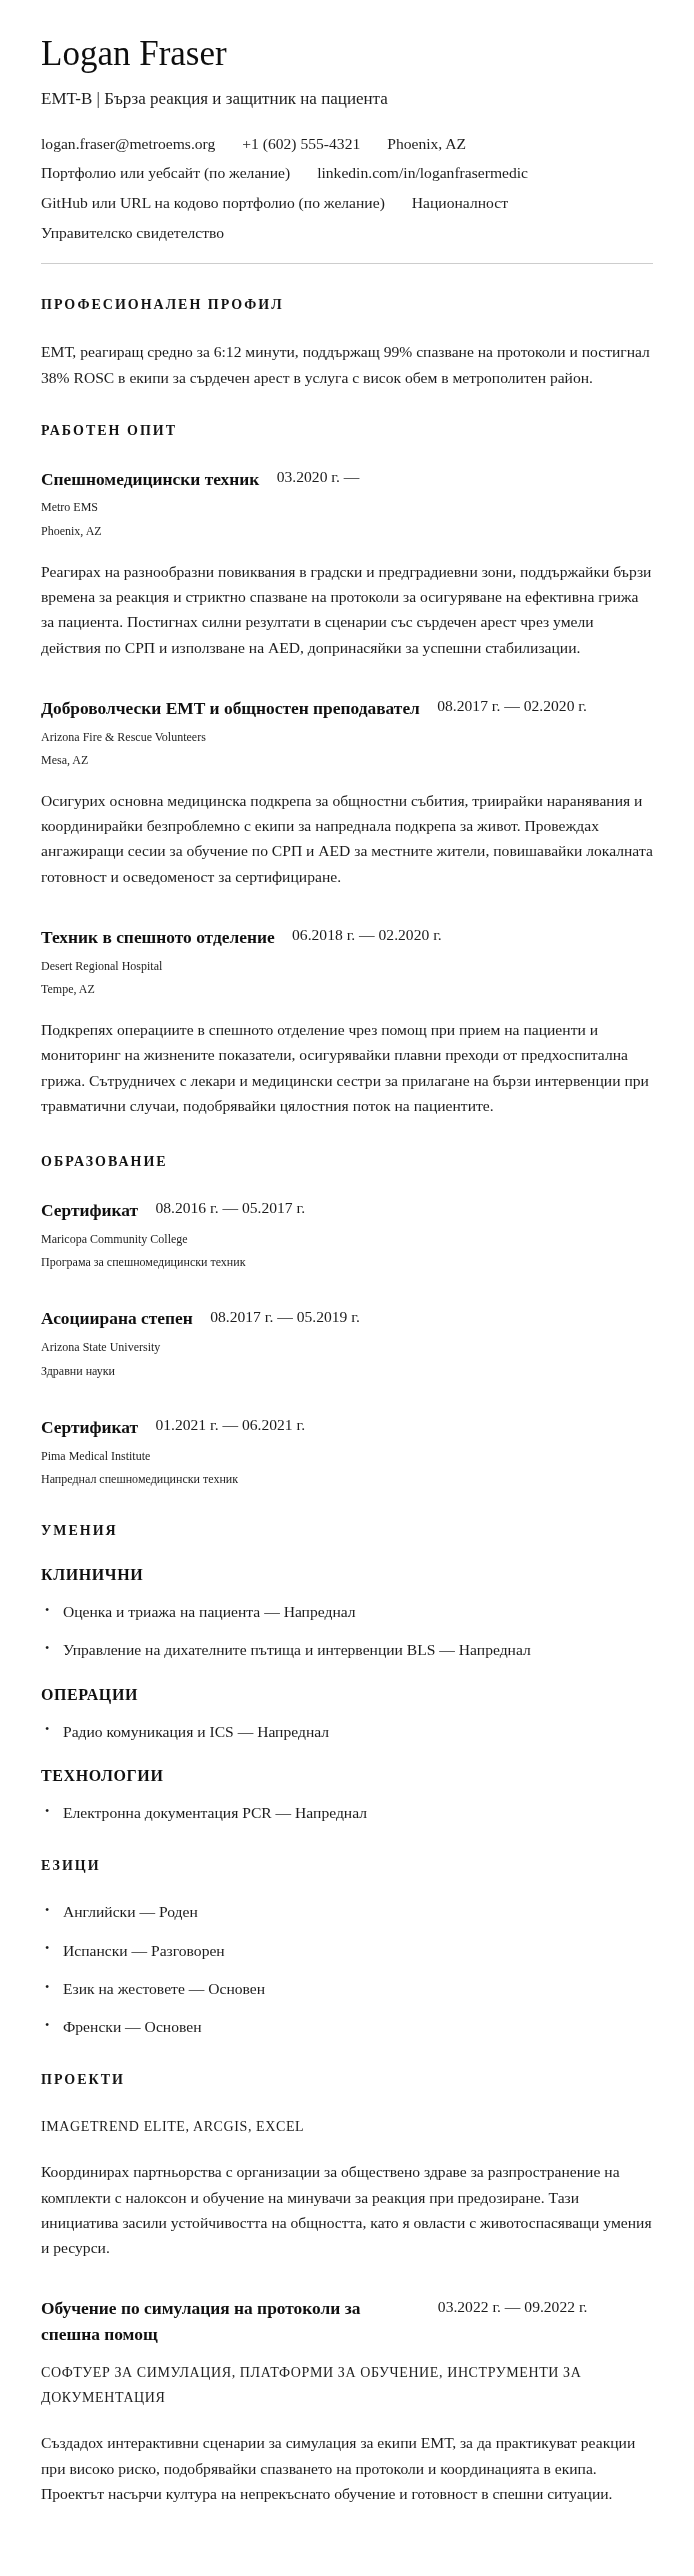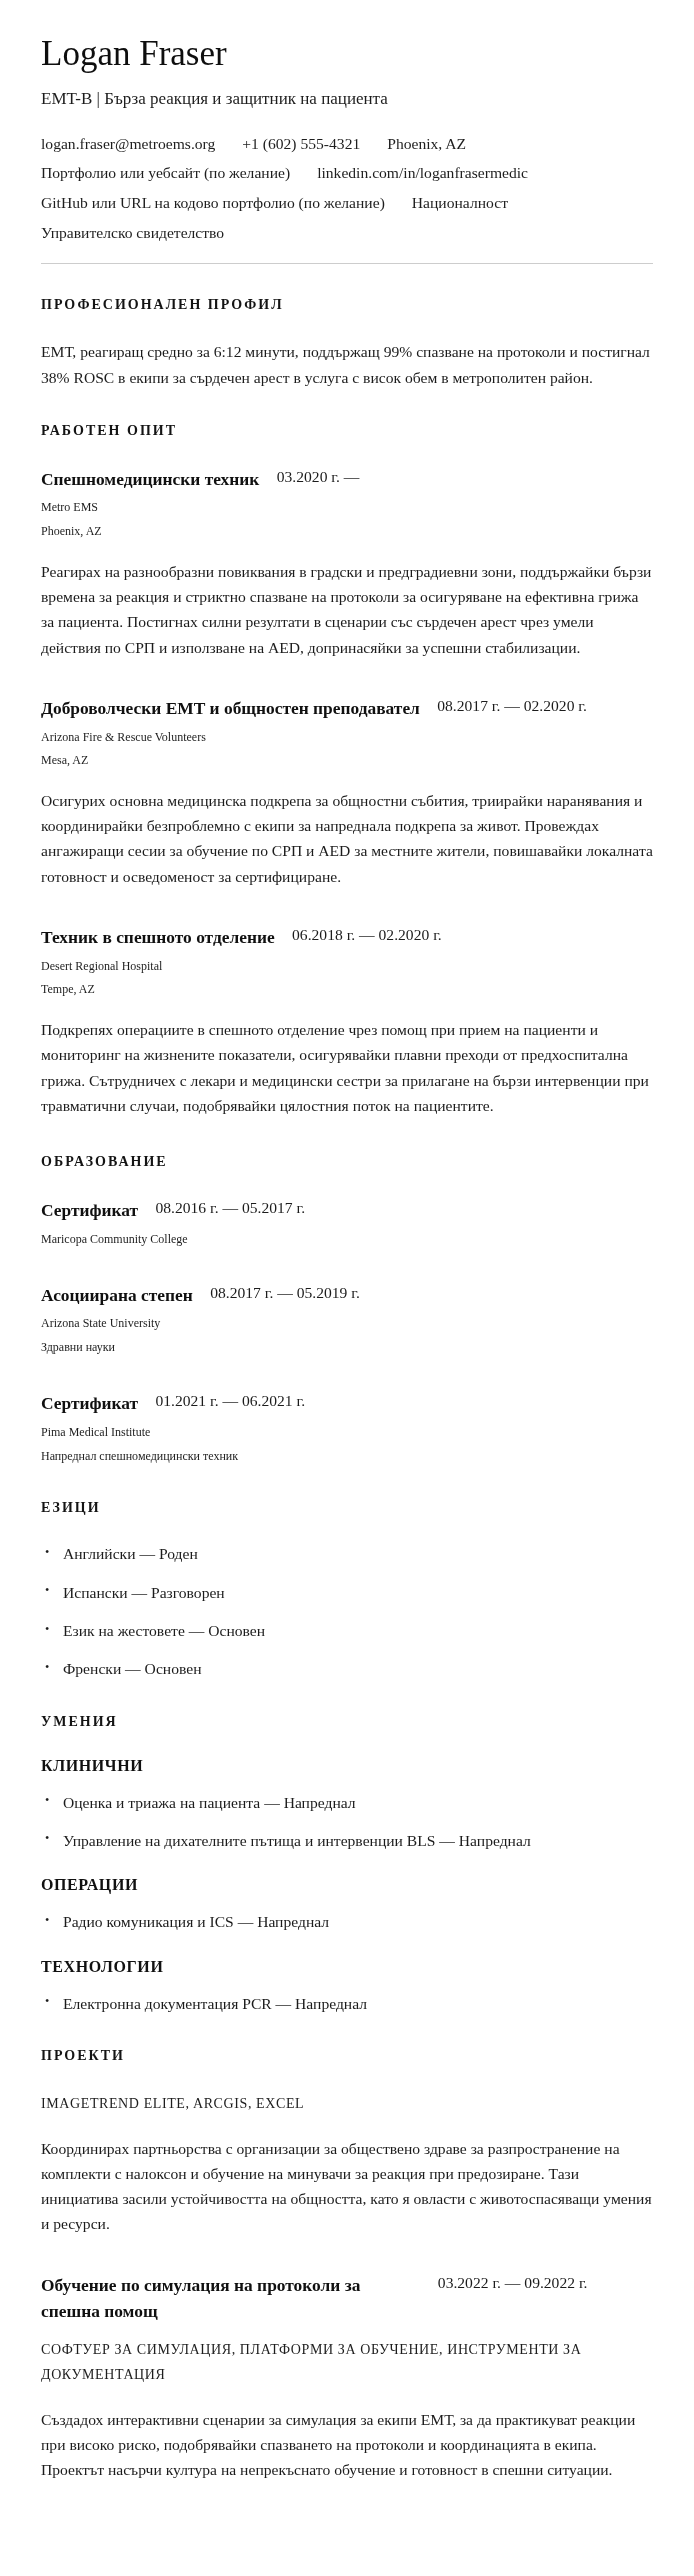--- a/index.html
+++ b/index.html
@@ -129,54 +129,41 @@
   <section>
     <h2 class="section-heading">ОБРАЗОВАНИЕ</h2>
     <div>
 
         <article class="entry">
           <div class="entry-head">
             <h3 class="entry-title">Сертификат</h3>
             <div class="entry-dates">08.2016 г. — 05.2017 г.</div>
           </div>
           <div class="entry-org">Maricopa Community College</div>
+          <div class="entry-loc">Програма за спешномедицински техник</div>
         </article>
 
         <article class="entry">
           <div class="entry-head">
             <h3 class="entry-title">Асоциирана степен</h3>
             <div class="entry-dates">08.2017 г. — 05.2019 г.</div>
           </div>
           <div class="entry-org">Arizona State University</div>
           <div class="entry-loc">Здравни науки</div>
         </article>
 
         <article class="entry">
           <div class="entry-head">
             <h3 class="entry-title">Сертификат</h3>
             <div class="entry-dates">01.2021 г. — 06.2021 г.</div>
           </div>
           <div class="entry-org">Pima Medical Institute</div>
           <div class="entry-loc">Напреднал спешномедицински техник</div>
         </article>
       </div>
-  </section>
-
-  <section>
-    <h2 class="section-heading">ЕЗИЦИ</h2>
-    <ul class="blist">
-
-        <li>Английски — Роден</li>
-
-        <li>Испански — Разговорен</li>
-
-        <li>Език на жестовете — Основен</li>
-
-        <li>Френски — Основен</li>
-      </ul>
   </section>
 
   <section>
     <h2 class="section-heading">УМЕНИЯ</h2>
     <div>
 
         <div class="skill-group">
           <h3 class="subheading">КЛИНИЧНИ</h3>
           <ul class="blist">
 
@@ -198,20 +185,34 @@
           <h3 class="subheading">ТЕХНОЛОГИИ</h3>
           <ul class="blist">
 
               <li>Електронна документация PCR — Напреднал</li>
             </ul>
         </div>
       </div>
   </section>
 
   <section>
+    <h2 class="section-heading">ЕЗИЦИ</h2>
+    <ul class="blist">
+
+        <li>Английски — Роден</li>
+
+        <li>Испански — Разговорен</li>
+
+        <li>Език на жестовете — Основен</li>
+
+        <li>Френски — Основен</li>
+      </ul>
+  </section>
+
+  <section>
     <h2 class="section-heading">ПРОЕКТИ</h2>
     <div>
 
         <article class="entry">
           <div class="entry-tools">IMAGETREND ELITE, ARCGIS, EXCEL</div>
           <p class="para">Координирах партньорства с организации за обществено здраве за разпространение на комплекти с налоксон и обучение на минувачи за реакция при предозиране. Тази инициатива засили устойчивостта на общността, като я овласти с животоспасяващи умения и ресурси.</p>
         </article>
 
         <article class="entry">
           <div class="entry-head">

